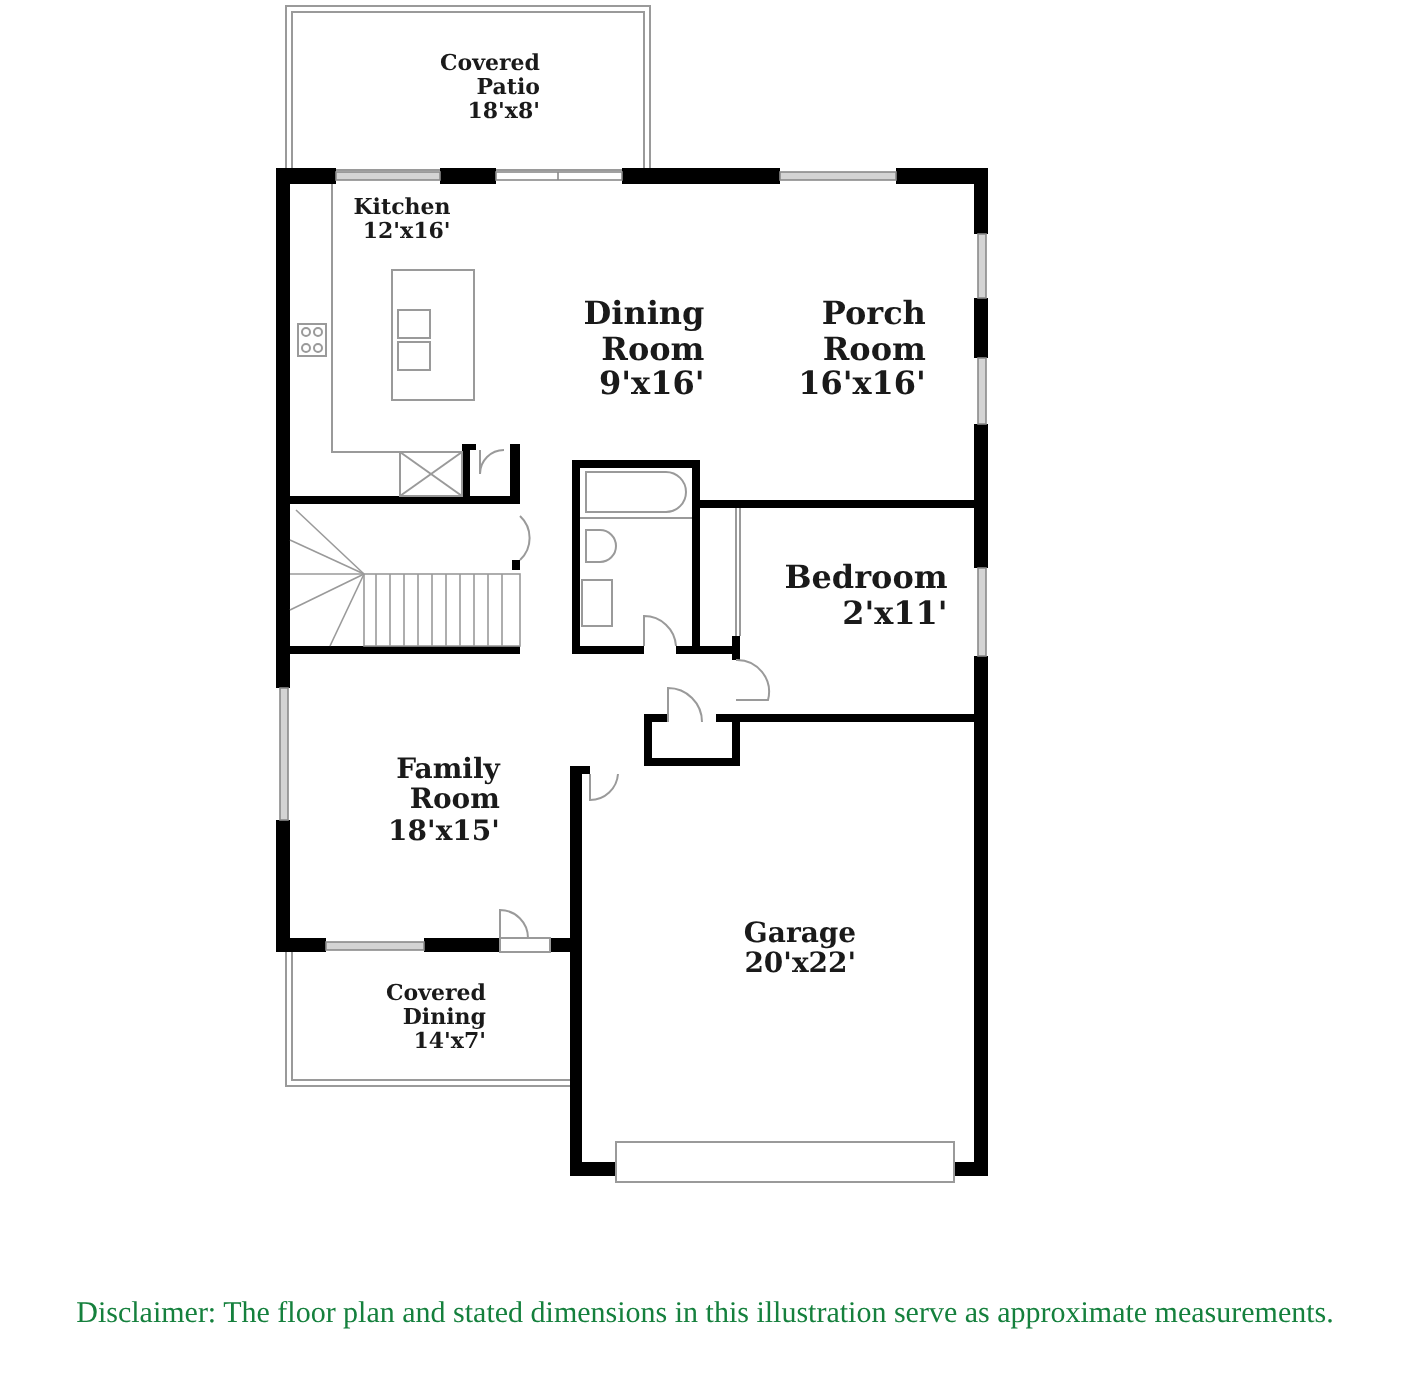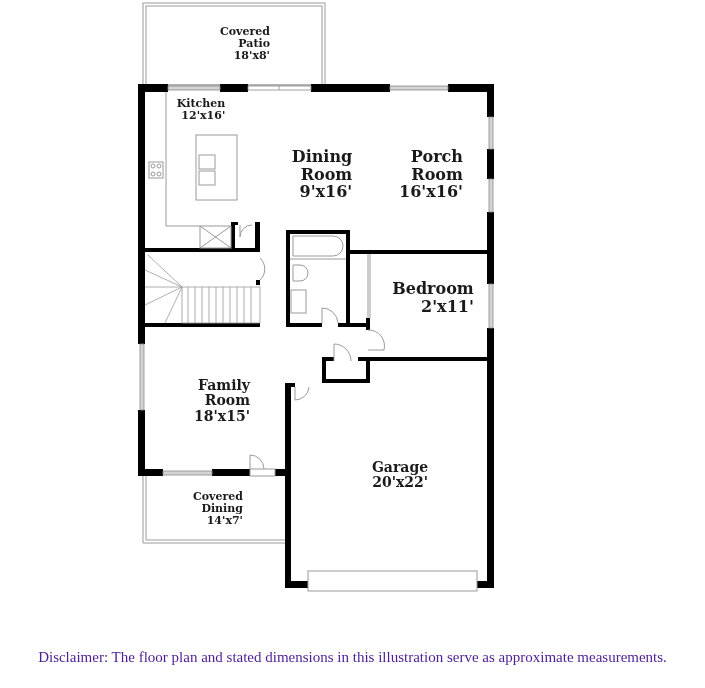--- a/index.html
+++ b/index.html
@@ -4,21 +4,21 @@
 <style>
   html, body { margin:0; padding:0; background:#ffffff; }
   body { width:705px; height:688px; position:relative; overflow:hidden; font-family:"DejaVu Serif", serif; }
   #plan { position:absolute; left:0; top:0; width:705px; height:640px; }
   .label { position:absolute; text-align:right; font-family:"DejaVu Serif", serif; font-weight:bold; color:#1a1a1a; line-height:1.1; transform:translateX(-50%); white-space:nowrap; }
   .label .name { display:block; }
   .label .dim { display:block; }
   .sz-s { font-size:11px; }
   .sz-m { font-size:16px; }
   .sz-l { font-size:14px; }
-  .disclaimer { position:absolute; left:0; top:648px; width:705px; font-family:"Liberation Serif", serif; font-size:15px; color:#4c1d95; text-align:center; line-height:19px; }
+  .disclaimer { position:absolute; left:0; top:648px; width:705px; font-family:"Liberation Serif", serif; font-size:15px; color:#15803d; text-align:center; line-height:19px; }
   .disclaimer span { display:block; }
 </style>
 </head>
 <body>
 
 <svg id="plan" viewBox="0 0 705 640" xmlns="http://www.w3.org/2000/svg">
 
   <g fill="none" stroke="#9a9a9a" stroke-width="1">
     <rect x="143" y="3" width="182" height="82"></rect>
     <rect x="146" y="6" width="176" height="79"></rect>

